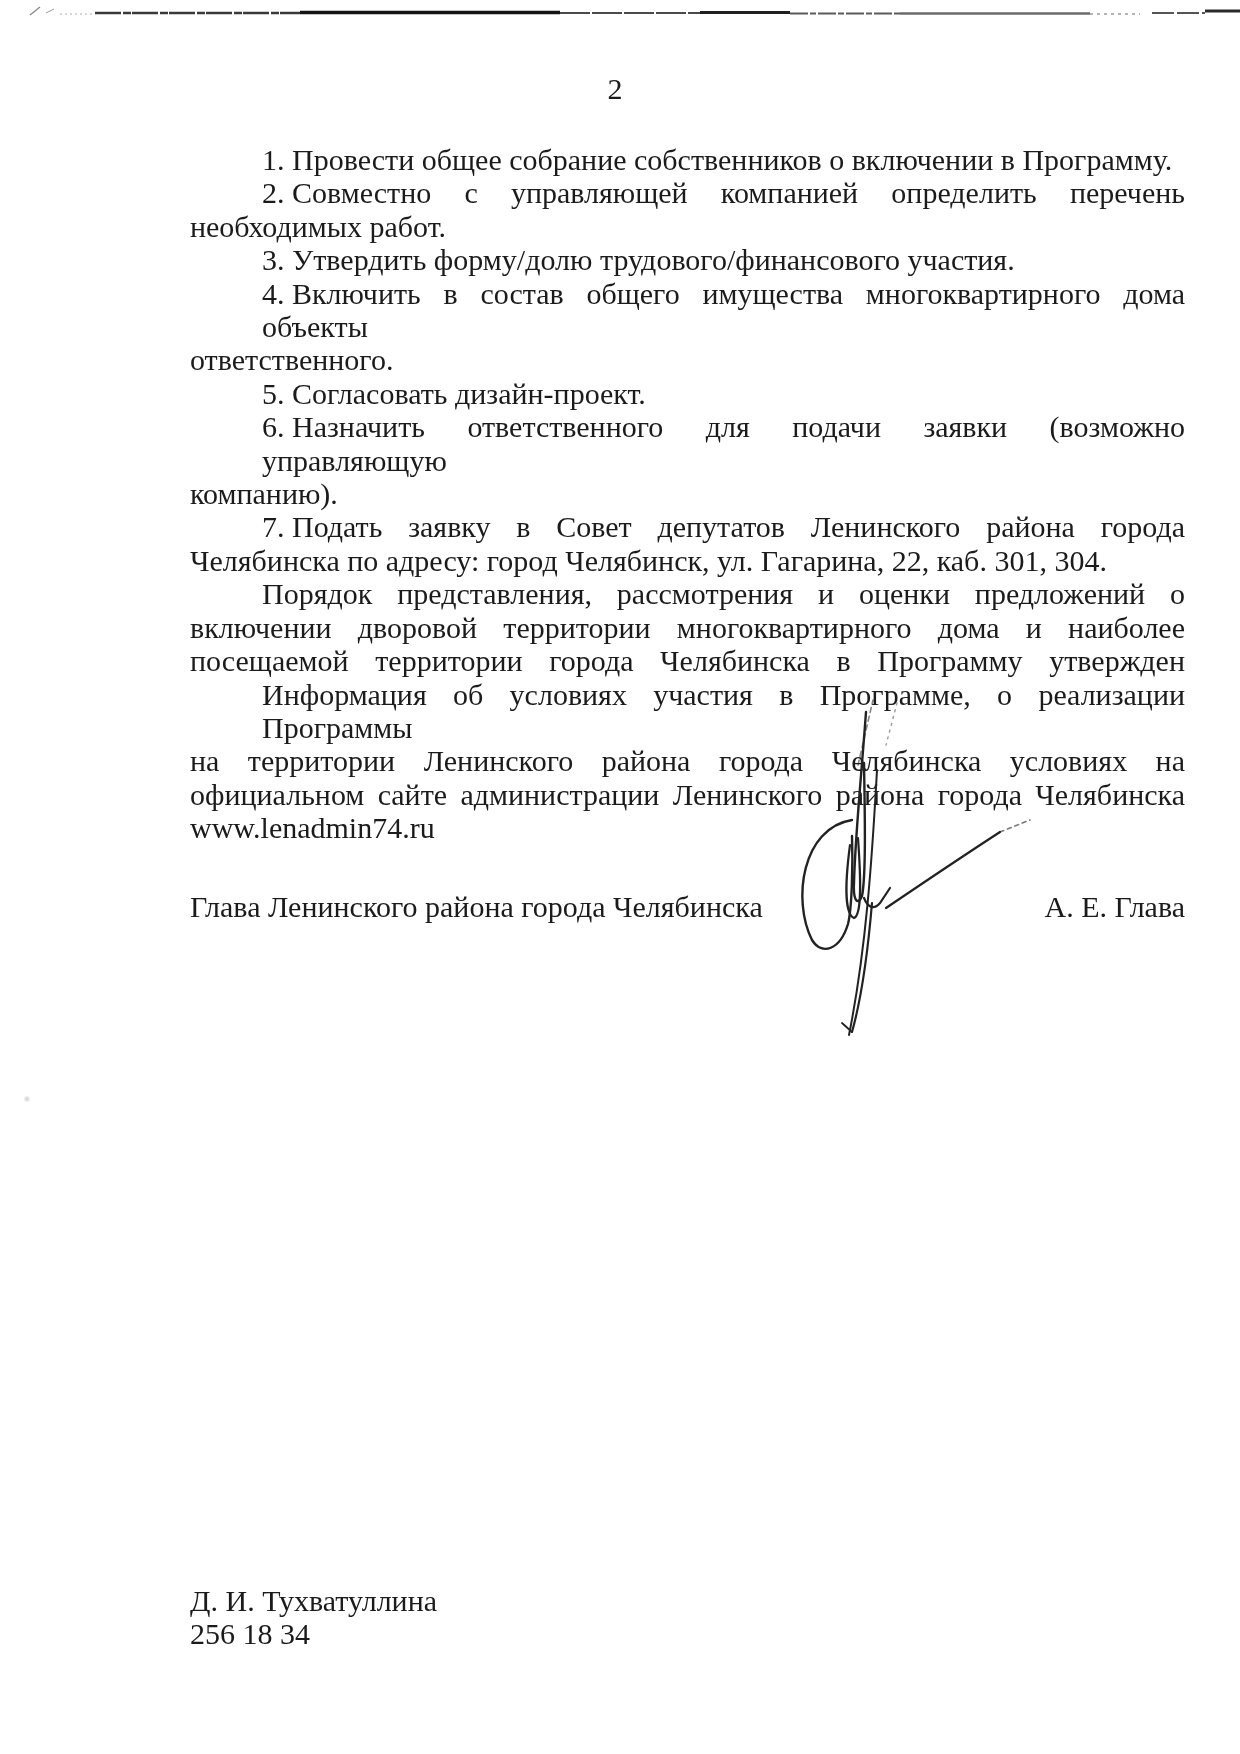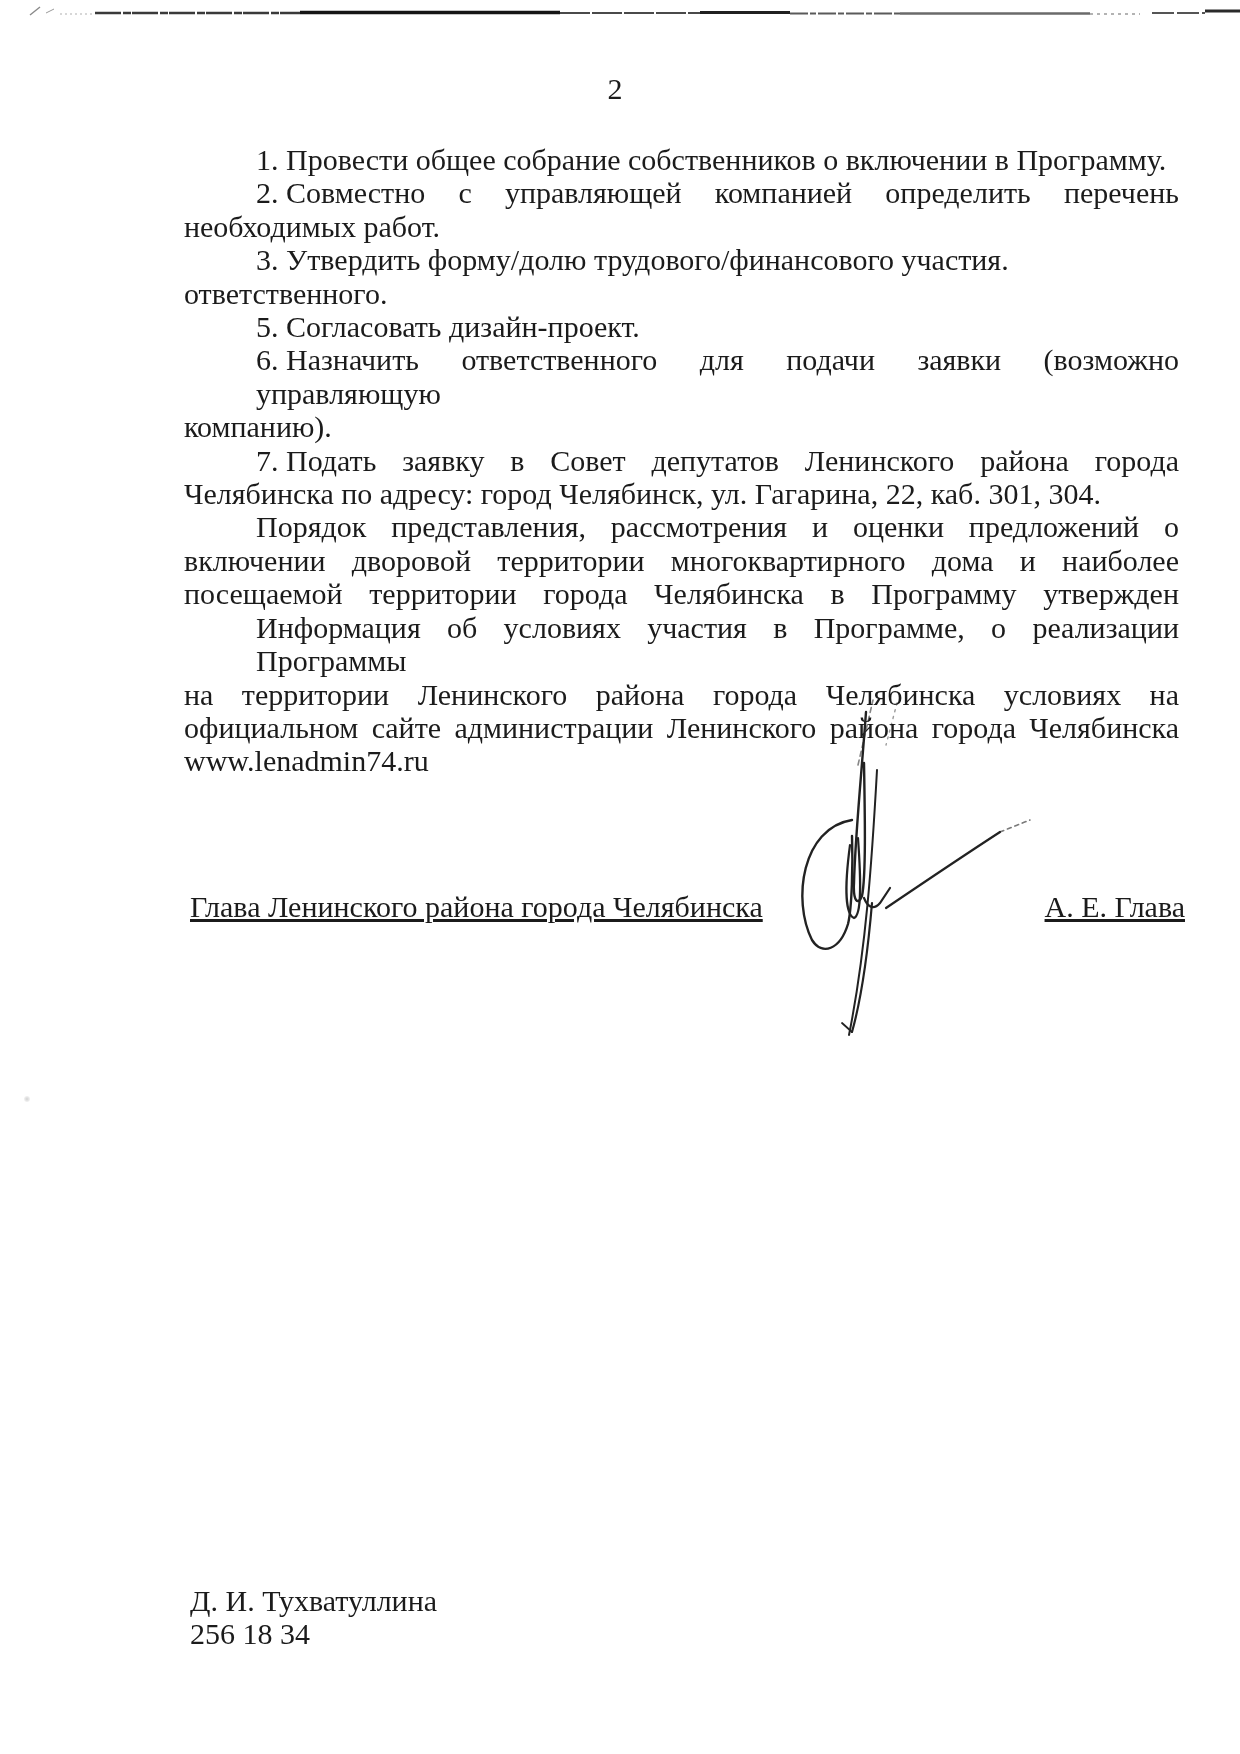--- a/index.html
+++ b/index.html
@@ -9,31 +9,31 @@
     background:#ffffff;
     font-family:"Liberation Serif","DejaVu Serif",serif;
     color:#1b1b1b;
     overflow:hidden;
   }
   .pagenum{
     position:absolute;top:72px;left:580px;width:70px;
     font-size:30px;line-height:33px;text-align:center;
   }
   .doc-body{
-    position:absolute;left:184px;top:143px;width:995px;
+    position:absolute;left:190px;top:143px;width:995px;
     font-size:30px;
   }
   .line{line-height:33.4px;white-space:nowrap;}
   .line.just{text-align:justify;text-align-last:justify;white-space:normal;}
   .line.ind{padding-left:72px;}
   .num{display:inline-block;}
   .sig-row{
     position:absolute;left:190px;top:890px;width:995px;
     font-size:30px;line-height:33.4px;
-    display:flex;justify-content:space-between;text-decoration:underline;
+    display:flex;justify-content:space-between;
   }
   .footer{
     position:absolute;left:190px;top:1585px;
     font-size:30px;line-height:32.5px;
   }
   .scan-top{position:absolute;left:0;top:0;}
   .signature{position:absolute;left:778px;top:668px;}
   .speck{
     position:absolute;left:24px;top:1096px;width:6px;height:6px;
     border-radius:50%;
@@ -61,20 +61,21 @@
     <path d="M1205,11 H1240" stroke="#2a2a2a" stroke-width="2.8" fill="none"></path>
   </svg>
 
   <div class="pagenum">2</div>
 
   <div class="doc-body">
       <div class="line ind"><span class="num">1.&nbsp;</span>Провести общее собрание собственников о включении в Программу.</div>
       <div class="line just ind"><span class="num">2.&nbsp;</span>Совместно с управляющей компанией определить перечень</div>
       <div class="line">необходимых работ.</div>
       <div class="line ind"><span class="num">3.&nbsp;</span>Утвердить форму/долю трудового/финансового участия.</div>
+      <div class="line just ind"><span class="num">4.&nbsp;</span>Включить в состав общего имущества многоквартирного дома объекты</div>
       <div class="line">ответственного.</div>
       <div class="line ind"><span class="num">5.&nbsp;</span>Согласовать дизайн-проект.</div>
       <div class="line just ind"><span class="num">6.&nbsp;</span>Назначить ответственного для подачи заявки (возможно управляющую</div>
       <div class="line">компанию).</div>
       <div class="line just ind"><span class="num">7.&nbsp;</span>Подать заявку в Совет депутатов Ленинского района города</div>
       <div class="line">Челябинска по адресу: город Челябинск, ул. Гагарина, 22, каб. 301, 304.</div>
       <div class="line just ind">Порядок представления, рассмотрения и оценки предложений о</div>
       <div class="line just">включении дворовой территории многоквартирного дома и наиболее</div>
       <div class="line just">посещаемой территории города Челябинска в Программу утвержден</div>
       <div class="line just ind">Информация об условиях участия в Программе, о реализации Программы</div>

